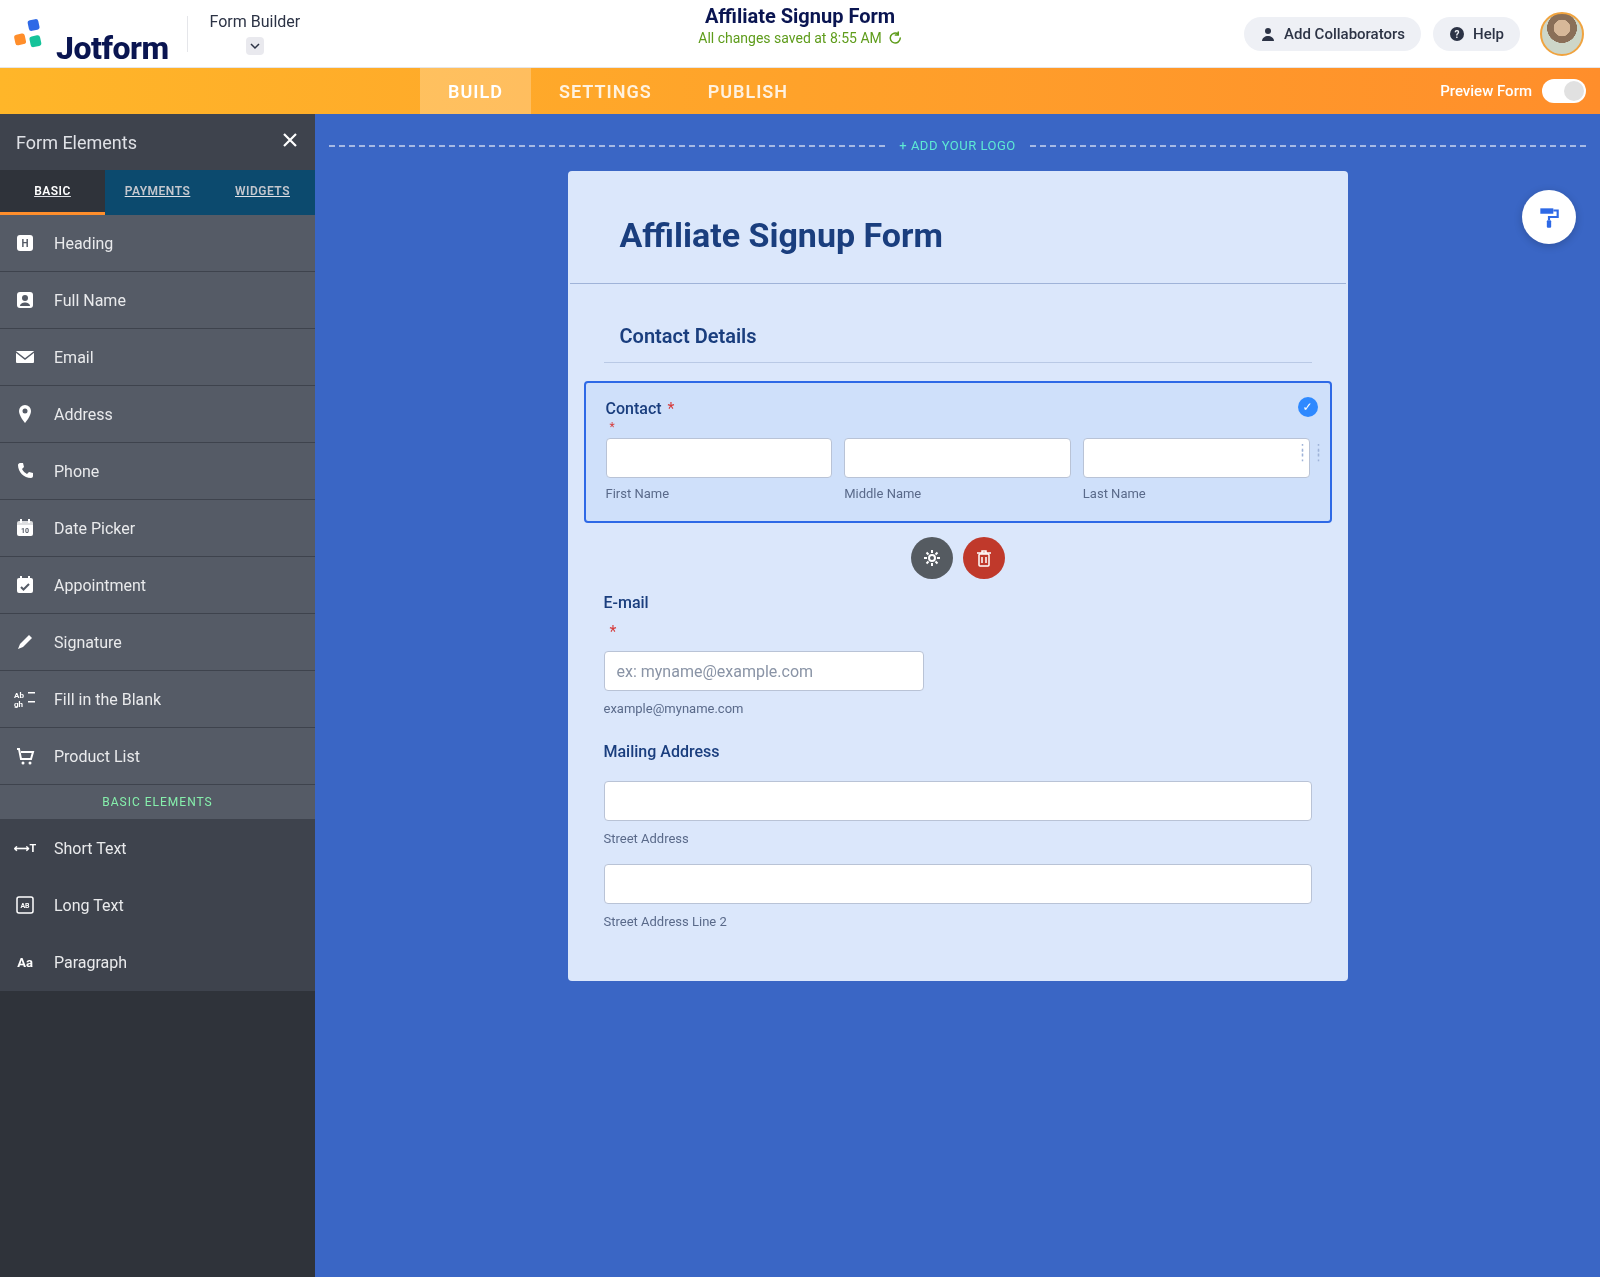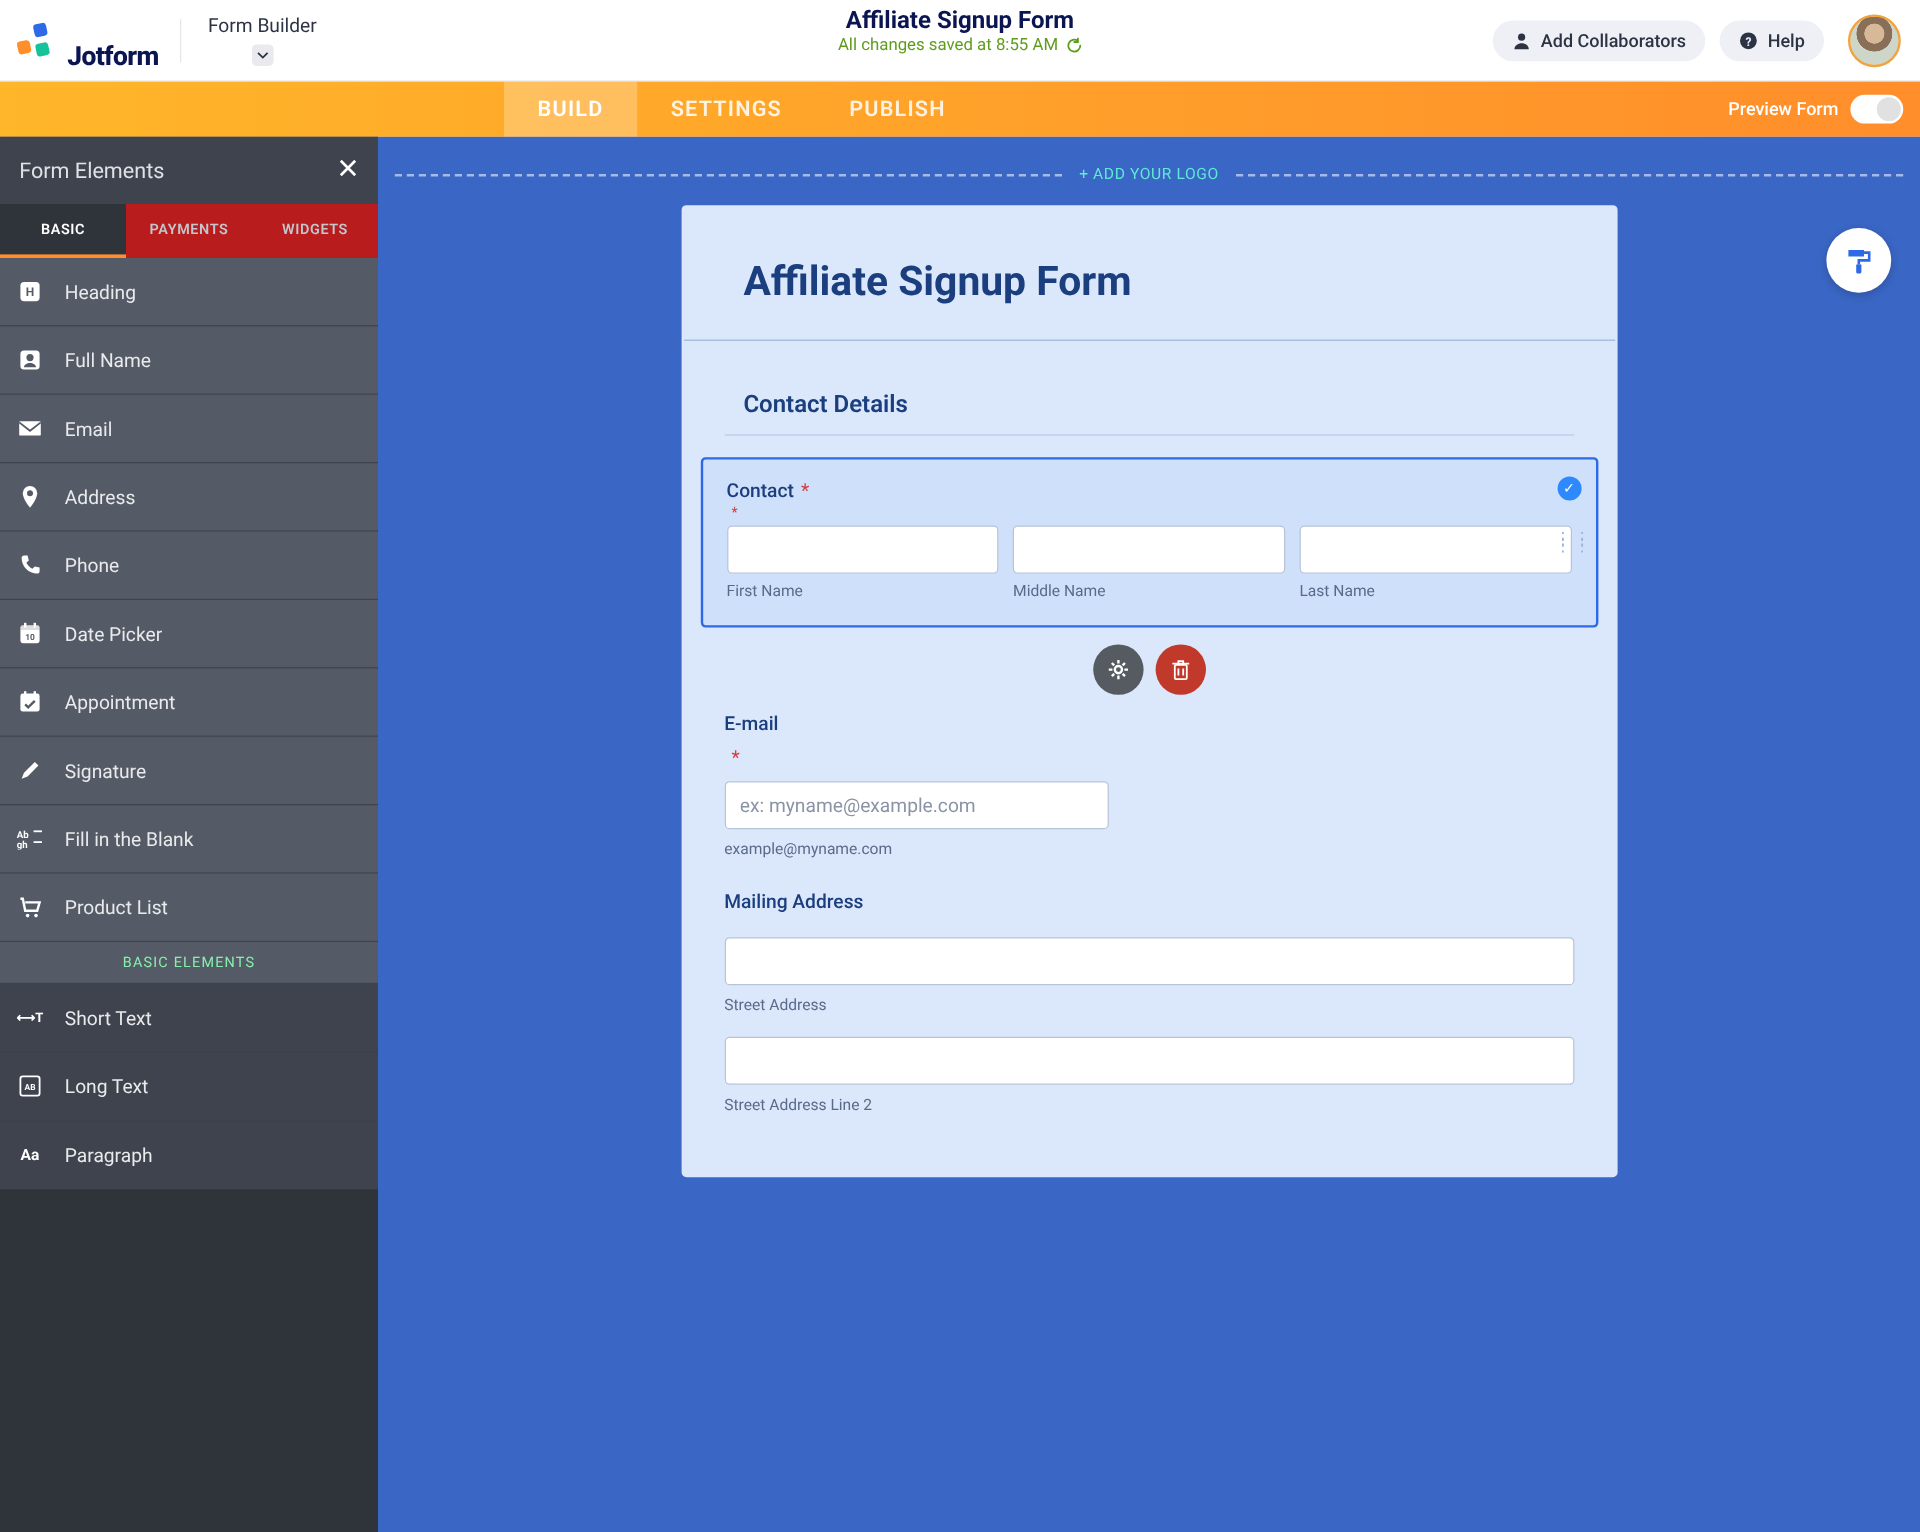--- a/index.html
+++ b/index.html
@@ -3,21 +3,21 @@
 <meta charset="utf-8">
 <style>
   * { margin: 0; padding: 0; box-sizing: border-box; font-family: -apple-system, BlinkMacSystemFont, "Segoe UI", Roboto, Arial, sans-serif; }
   html, body { height: 100%; }
   body { background: #fff; overflow: hidden; }
 
   
   .topbar { height: 68px; display: flex; align-items: center; padding: 0 16px 0 12px; border-bottom: 1px solid #e5e6ea; }
   .logo-wrap { display: flex; align-items: center; gap: 8px; }
   .logo-mark { width: 36px; height: 36px; }
-  .logo-text { font-weight: 800; font-size: 22px; color: #0a1551; letter-spacing: -0.5px; margin-top: 28px; }
+  .logo-text { font-weight: 800; font-size: 32px; color: #0a1551; letter-spacing: -0.5px; margin-top: 28px; }
   .divider-v { width: 1px; height: 36px; background: #e5e6ea; margin: 0 14px 0 18px; }
   .formbuilder-pill { display: flex; align-items: center; gap: 6px; font-size: 16px; color: #2c3345; padding: 4px 8px; border-radius: 6px; cursor: pointer; flex-direction: column; }
   .chevron { display: inline-flex; align-items: center; justify-content: center; width: 18px; height: 18px; background:#e9e9ee; border-radius: 4px; }
   .chevron svg { width: 10px; height: 10px; }
 
   .title-col { position: absolute; left: 50%; top: 4px; transform: translateX(-50%); text-align: center; }
   .title-col .title { font-weight: 700; font-size: 20px; color: #0a1551; }
   .title-col .saved { font-size: 14px; color: #5e9c1b; display:flex; align-items:center; justify-content:center; gap:6px; margin-top:2px;}
 
   .top-right { margin-left: auto; display: flex; align-items: center; gap: 12px; }
@@ -33,21 +33,21 @@
   .toggle { width: 44px; height: 24px; background: #fff; border-radius: 999px; position: relative; cursor: pointer; }
   .toggle::after { content:""; position:absolute; right:2px; top:2px; width:20px; height:20px; border-radius:50%; background:#e1e1e1;}
 
   
   .main { display: flex; height: calc(100% - 68px - 46px); }
 
   
   .sidebar { width: 315px; background: #2f333a; color: #dfe1e6; display:flex; flex-direction:column; }
   .sb-head { height: 56px; background: #3e434d; display: flex; align-items: center; justify-content: space-between; padding: 0 16px; font-size: 18px; }
   .sb-close { cursor: pointer; }
-  .sb-tabs { display: flex; background: #b91c1c; }
+  .sb-tabs { display: flex; background: #0c4a6e; text-decoration: underline; }
   .sb-tab { flex: 1; text-align: center; font-size: 12px; font-weight: 600; letter-spacing: 0.5px; padding: 14px 0; cursor: pointer; color:#c3c6cd; }
   .sb-tab.active { color: #fff; border-bottom: 3px solid #ff8e2b; background:#2f333a;}
   .sb-list { flex:1; overflow-y:auto; position: relative; }
   .sb-list::-webkit-scrollbar { width: 10px; }
   .sb-list::-webkit-scrollbar-thumb { background: #1a1d22; border-radius: 5px; }
   .sb-item { display:flex; align-items:center; gap:18px; height:57px; padding:0 14px; border-bottom:1px solid #3e434d; background:#555b66; cursor:grab; font-size:16px; color:#e9eaec;}
   .sb-item.dim { background:#3e434d; }
   .sb-item .icon { width:22px; display:flex; justify-content:center; color:#fff;}
   .sb-section { background:#555b66; text-align:center; font-size:12px; letter-spacing:1px; color:#86efac; padding:10px 0; border-bottom:1px solid #3e434d;}
 

